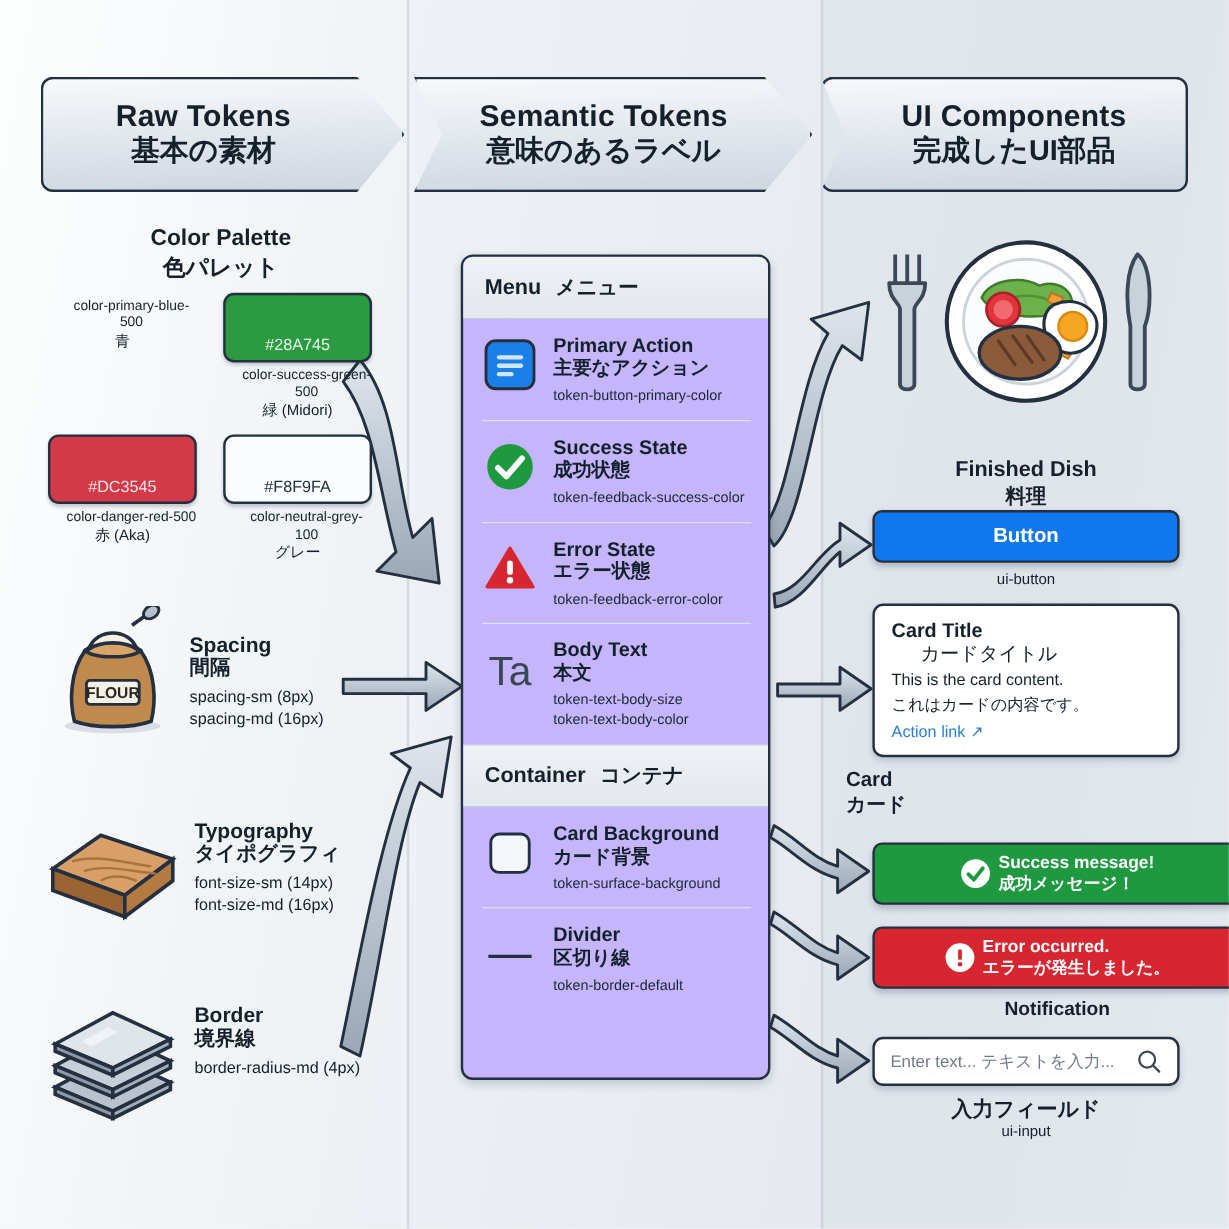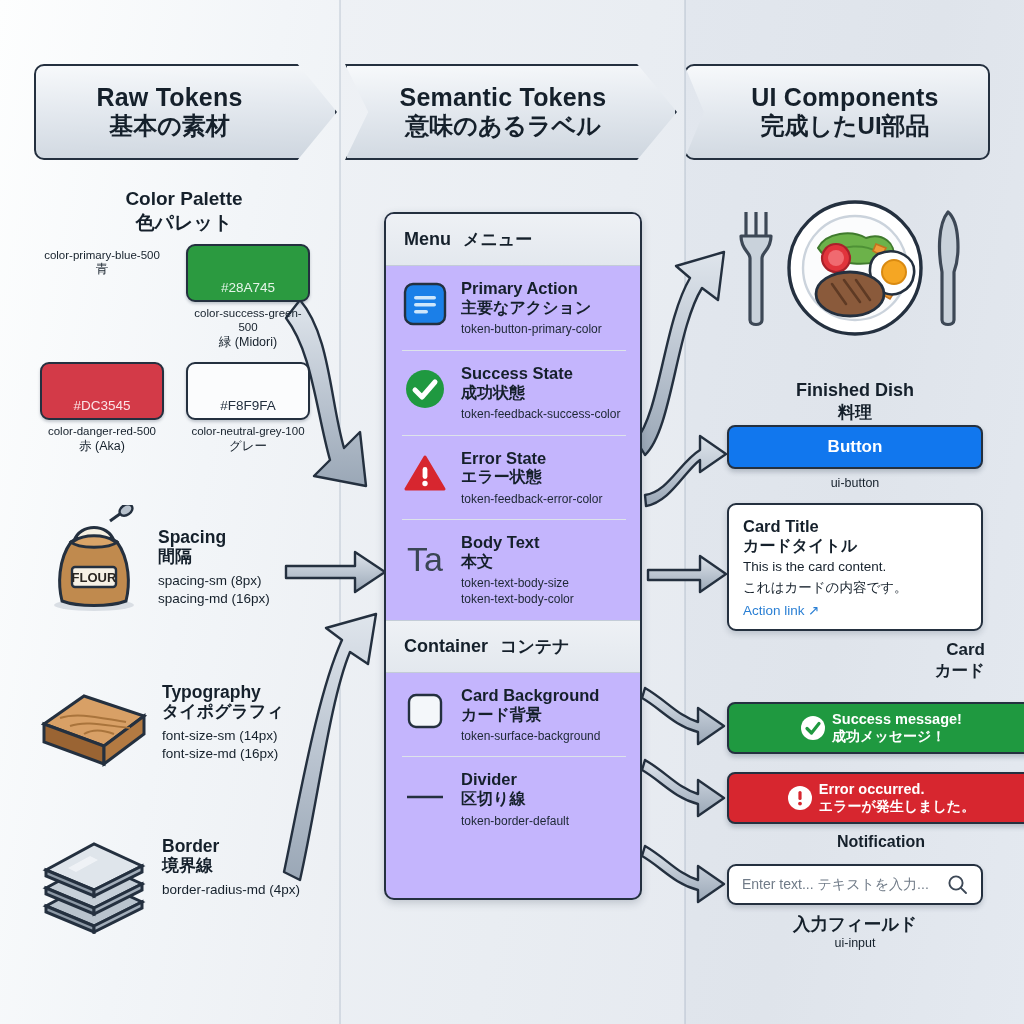--- a/index.html
+++ b/index.html
@@ -52,21 +52,21 @@
 
   .swatch-grid { position: absolute; left: 40px; top: 244px; width: 290px;
     display: grid; grid-template-columns: 124px 124px; column-gap: 22px; row-gap: 12px; }
   .sw-cell { width: 124px; }
   .sw-chip {
     height: 58px; border-radius: 9px; border: 2px solid #24303f;
     display: flex; align-items: flex-end; justify-content: center;
     padding-bottom: 5px; font-size: 13.5px; font-weight: 500;
     box-shadow: 0 2px 3px rgba(40,55,75,.25);
   }
-  .sw-name { font-size: 11.5px; text-align: center; margin-top: 4px; line-height: 1.25; }
+  .sw-name { font-size: 11.5px; text-align: center; margin-top: 4px; line-height: 1.25; margin-left: 15px; }
   .sw-ja { font-size: 12.5px; text-align: center; line-height: 1.25; }
 
   .ing { position: absolute; display: flex; align-items: flex-start; gap: 12px; }
   .ing-art { flex: 0 0 auto; }
   .ing-txt .t-en { font-size: 17.5px; font-weight: 700; line-height: 1.15; }
   .ing-txt .t-ja { font-size: 17px; font-weight: 700; line-height: 1.2; }
   .ing-txt .t-tok { font-size: 13.5px; line-height: 1.35; margin-top: 4px; }
   .ing-spacing { left: 38px; top: 505px; }
   .ing-typo { left: 38px; top: 672px; }
   .ing-border { left: 38px; top: 830px; }
@@ -105,24 +105,24 @@
   }
   .cap-small { position: absolute; width: 256px; text-align: center; font-size: 12.5px; }
   .cap-ui-button { left: 727px; top: 476px; }
 
   .ui-card {
     position: absolute; left: 727px; top: 503px; width: 256px; height: 128px;
     background: #ffffff; border: 2.5px solid #24303f; border-radius: 9px;
     padding: 12px 14px; box-shadow: 0 3px 6px rgba(40,55,75,.2);
   }
   .ui-card .c-en { font-size: 16.5px; font-weight: 700; line-height: 1.15; }
-  .ui-card .c-ja { font-size: 16px; font-weight: 700; line-height: 1.2; }
+  .ui-card .c-ja { font-size: 16px; font-weight: 400; line-height: 1.2; margin-left: 24px; }
   .ui-card .c-body { font-size: 13.5px; line-height: 1.35; margin-top: 3px; }
   .ui-card .c-link { font-size: 13.5px; color: #2a7fd4; margin-top: 4px; }
-  .cap-card { position: absolute; left: 729px; top: 640px; width: 256px; text-align: right; }
+  .cap-card { position: absolute; left: 705px; top: 640px; width: 256px; text-align: left; }
   .cap-card .t-en { font-size: 17px; font-weight: 700; }
   .cap-card .t-ja { font-size: 16.5px; font-weight: 700; }
 
   .toast {
     position: absolute; left: 727px; width: 308px; height: 52px;
     border: 2.5px solid #24303f; border-radius: 8px;
     display: flex; align-items: center; gap: 6px; padding: 0 14px;
     color: #fff; box-shadow: 0 3px 5px rgba(40,55,75,.25); justify-content: center;
   }
   .toast-success { top: 702px; background: #1f9940; }

